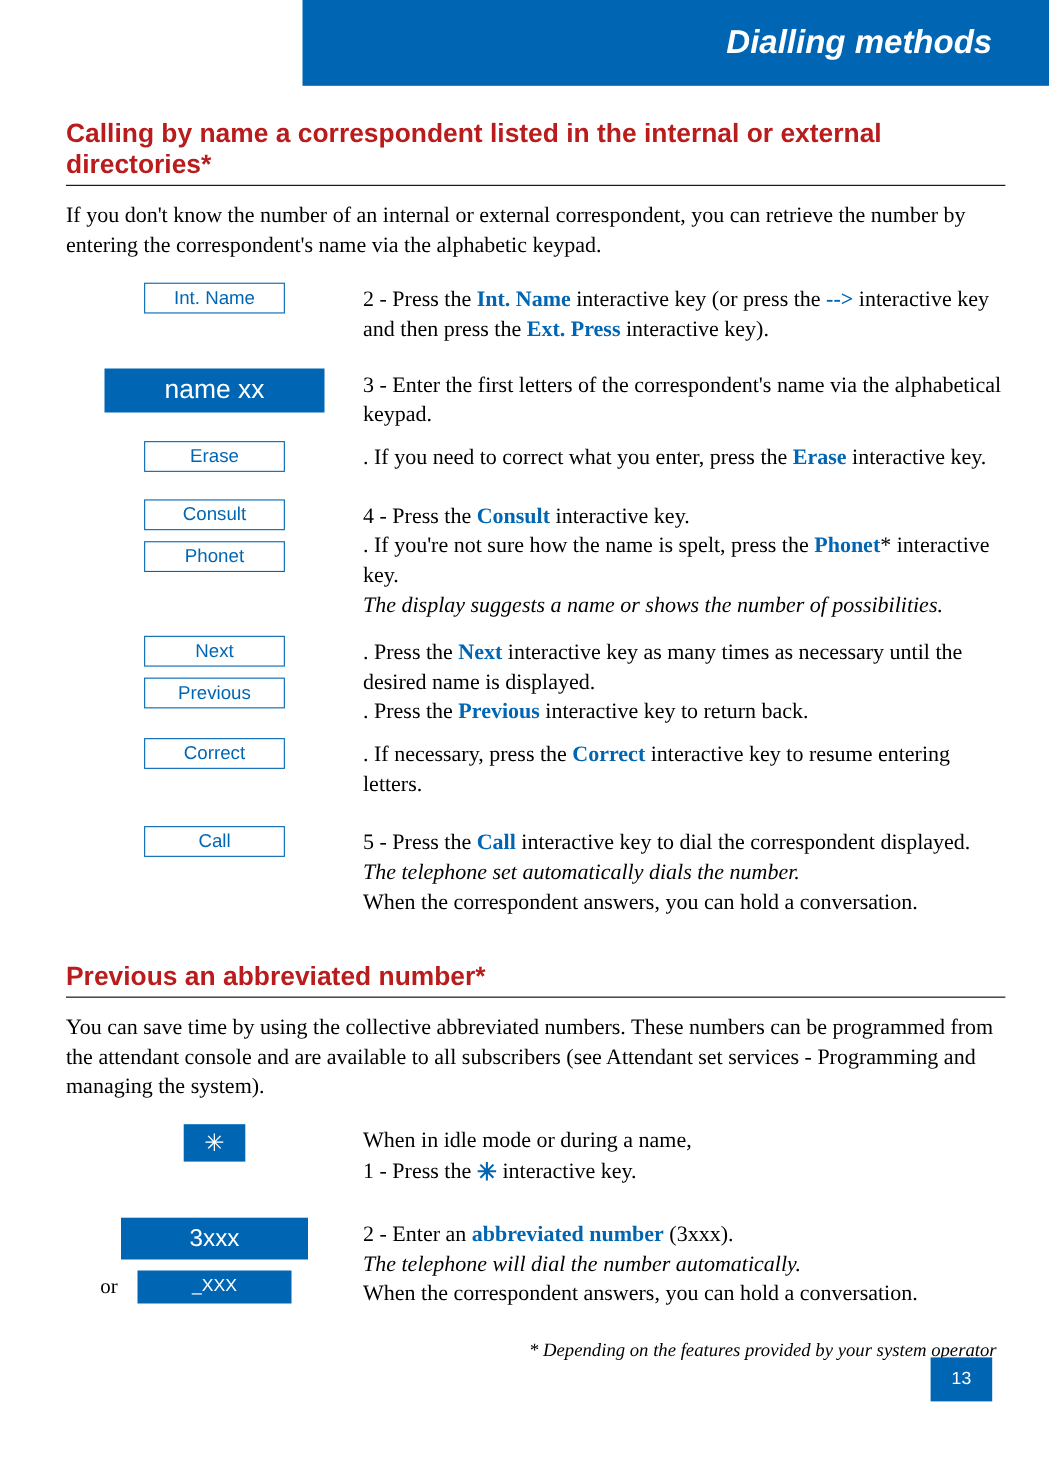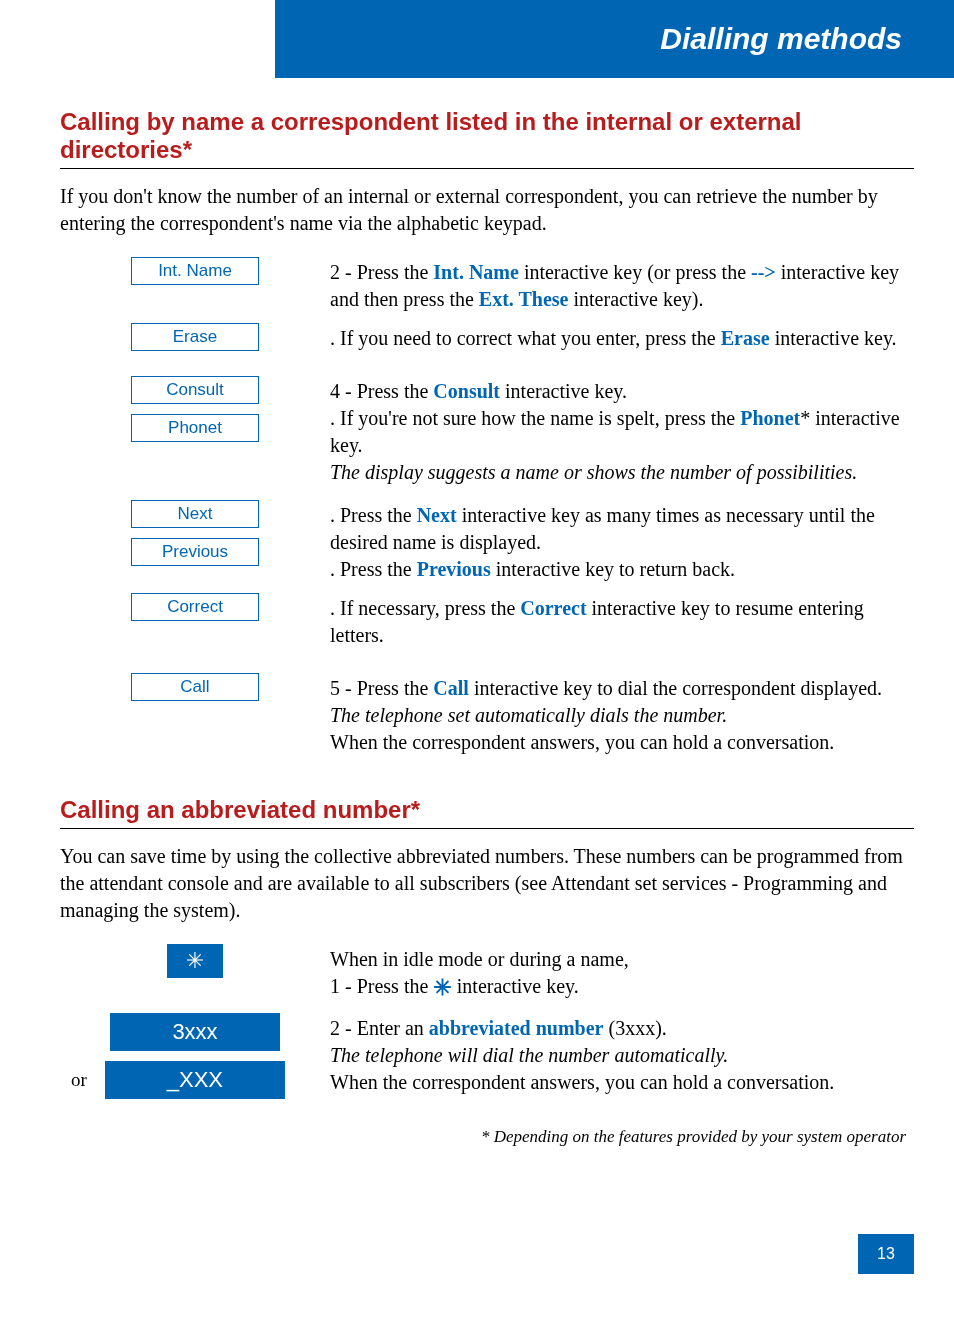--- a/index.html
+++ b/index.html
@@ -102,21 +102,21 @@
   .footnote {
     font-style: italic;
     font-size: 17px;
     text-align: right;
     margin-top: 28px;
     padding-right: 8px;
   }
   .pagenum-box {
     position: absolute;
     bottom: 62px;
-    right: 40px;
+    right: 52px;
     width: 56px;
     height: 40px;
     background: #0066b3;
     color: #fff;
     font-family: Arial, Helvetica, sans-serif;
     font-size: 16px;
     display: flex;
     align-items: center;
     justify-content: center;
   }
@@ -152,24 +152,30 @@
 
   <h2>Calling by name a correspondent listed in the internal or external directories*</h2>
   <p class="intro">If you don't know the number of an internal or external correspondent, you can retrieve the number by entering the correspondent's name via the alphabetic keypad.</p>
 
 
   <div class="row">
     <div class="left-col">
       <div class="key-btn">Int. Name</div>
     </div>
     <div class="right-col">
-      <span>2 - Press the </span><span class="blue">Int. Name</span><span> interactive key (or press the </span><span class="blue">--&gt;</span><span> interactive key and then press the </span><span class="blue">Ext. These</span><span> interactive key).</span>
-    </div>
-  </div>
-
+      <span>2 - Press the </span><span class="blue">Int. Name</span><span> interactive key (or press the </span><span class="blue">--&gt;</span><span> interactive key and then press the </span><span class="blue">Ext. Press</span><span> interactive key).</span>
+    </div>
+  </div>
+
+  <div class="row" style="margin-top:22px">
+    <div class="left-col">
+      <div class="display">name xx</div>
+    </div>
+    <div class="right-col">3 - Enter the first letters of the correspondent's name via the alphabetical keypad.</div>
+  </div>
 
   <div class="row">
     <div class="left-col">
       <div class="key-btn">Erase</div>
     </div>
     <div class="right-col">
       <span>. If you need to correct what you enter, press the </span><span class="blue">Erase</span><span> interactive key.</span>
     </div>
   </div>
 
@@ -210,39 +216,39 @@
       <div class="key-btn">Call</div>
     </div>
     <div class="right-col">
       <span>5 - Press the </span><span class="blue">Call</span><span> interactive key to dial the correspondent displayed.</span><br>
       <span class="italic">The telephone set automatically dials the number.</span><br>
       <span>When the correspondent answers, you can hold a conversation.</span>
     </div>
   </div>
 
   <div class="section2">
-    <h2>Calling an abbreviated number*</h2>
+    <h2>Previous an abbreviated number*</h2>
     <p class="intro">You can save time by using the collective abbreviated numbers. These numbers can be programmed from the attendant console and are available to all subscribers (see Attendant set services - Programming and managing the system).</p>
 
     <div class="row">
       <div class="left-col">
         <div class="star-key">✳</div>
       </div>
       <div class="right-col">
         <span>When in idle mode or during a name,</span><br>
         <span>1 - Press the </span><span class="star-inline">✳</span><span> interactive key.</span>
       </div>
     </div>
 
-    <div class="row" style="margin-top:10px">
+    <div class="row" style="margin-top:26px">
       <div class="left-col">
         <div class="display" style="width:170px;font-size:22px">3xxx</div>
         <div class="or-row">
           <span class="or-text">or</span>
-          <div class="display" style="width:180px;font-size:22px">_XXX</div>
+          <div class="display" style="width:140px;font-size:16px">_XXX</div>
         </div>
       </div>
       <div class="right-col">
         <span>2 - Enter an </span><span class="blue">abbreviated number</span><span> (3xxx).</span><br>
         <span class="italic">The telephone will dial the number automatically.</span><br>
         <span>When the correspondent answers, you can hold a conversation.</span>
       </div>
     </div>
   </div>
 

